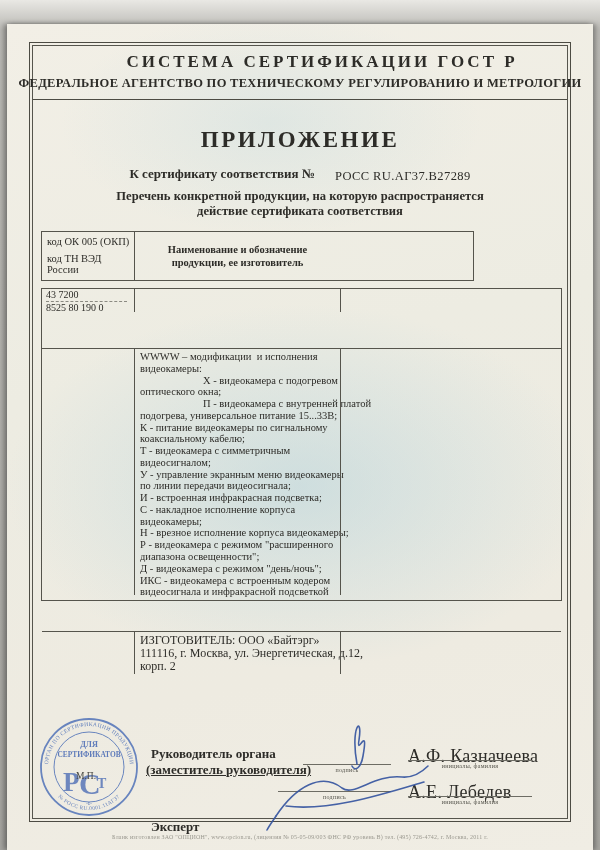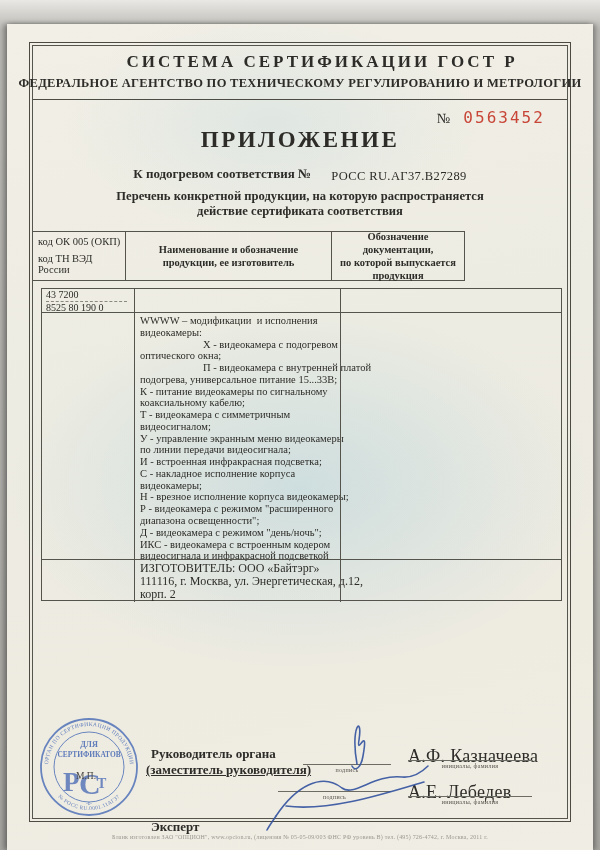--- a/index.html
+++ b/index.html
@@ -61,47 +61,42 @@
 <div class="page">
 
   <div class="frame-outer">
     <div class="frame-inner"></div>
   </div>
 
   <div class="abs ctr title1" style="top:28px;">СИСТЕМА СЕРТИФИКАЦИИ ГОСТ Р</div>
   <div class="abs ctr title2" style="top:52px;">ФЕДЕРАЛЬНОЕ АГЕНТСТВО ПО ТЕХНИЧЕСКОМУ РЕГУЛИРОВАНИЮ И МЕТРОЛОГИИ</div>
   <div class="abs divider" style="left:26px; width:534px; top:75px;"></div>
 
-  <div class="abs numrow" style="left:430px; top:84px;">
-    <span class="no">№</span><span class="digits">0563452</span>
-  </div>
 
   <div class="abs ctr doctitle" style="top:103px;">ПРИЛОЖЕНИЕ</div>
 
   <div class="abs ctr certline" style="top:142px;">
-    <span class="lbl">К подогревом соответствия №</span><span class="num">РОСС RU.АГ37.В27289</span>
+    <span class="lbl">К сертификату соответствия №</span><span class="num">РОСС RU.АГ37.В27289</span>
   </div>
 
   <div class="abs ctr subtitle preline" style="top:165px;">Перечень конкретной продукции,  на которую распространяется
 действие сертификата соответствия</div>
 
-  <div class="tbl" style="left:25px; top:207px; width:433px; height:50px;">
+  <div class="tbl" style="left:34px; top:207px; width:433px; height:50px;">
     <div class="trow" style="height:100%;">
       <div class="tcell c1 hcell-codes">
         <span>код ОК 005 (ОКП)</span>
         <span>код ТН ВЭД России</span>
       </div>
       <div class="tcell c2 hcell-title preline">Наименование и обозначение
 продукции, ее изготовитель</div>
-      <div class="tcell c3 hcell-title preline">Обозначение документации,
-по которой выпускается продукция</div>
     </div>
   </div>
 
-  <div class="tbl" style="left:34px; top:264px; width:521px; height:313px;">
+  <div class="tbl" style="left:34px; top:264px; width:521px; height:313px;gap:36px;">
     <div class="trow" style="height:23px;">
       <div class="tcell c1 codes">
         <div>43 7200</div>
         <div class="dashed"></div>
         <div>8525 80 190 0</div>
       </div>
       <div class="tcell c2"></div>
       <div class="tcell c3"></div>
     </div>
     <div class="trow" style="height:247px;">

